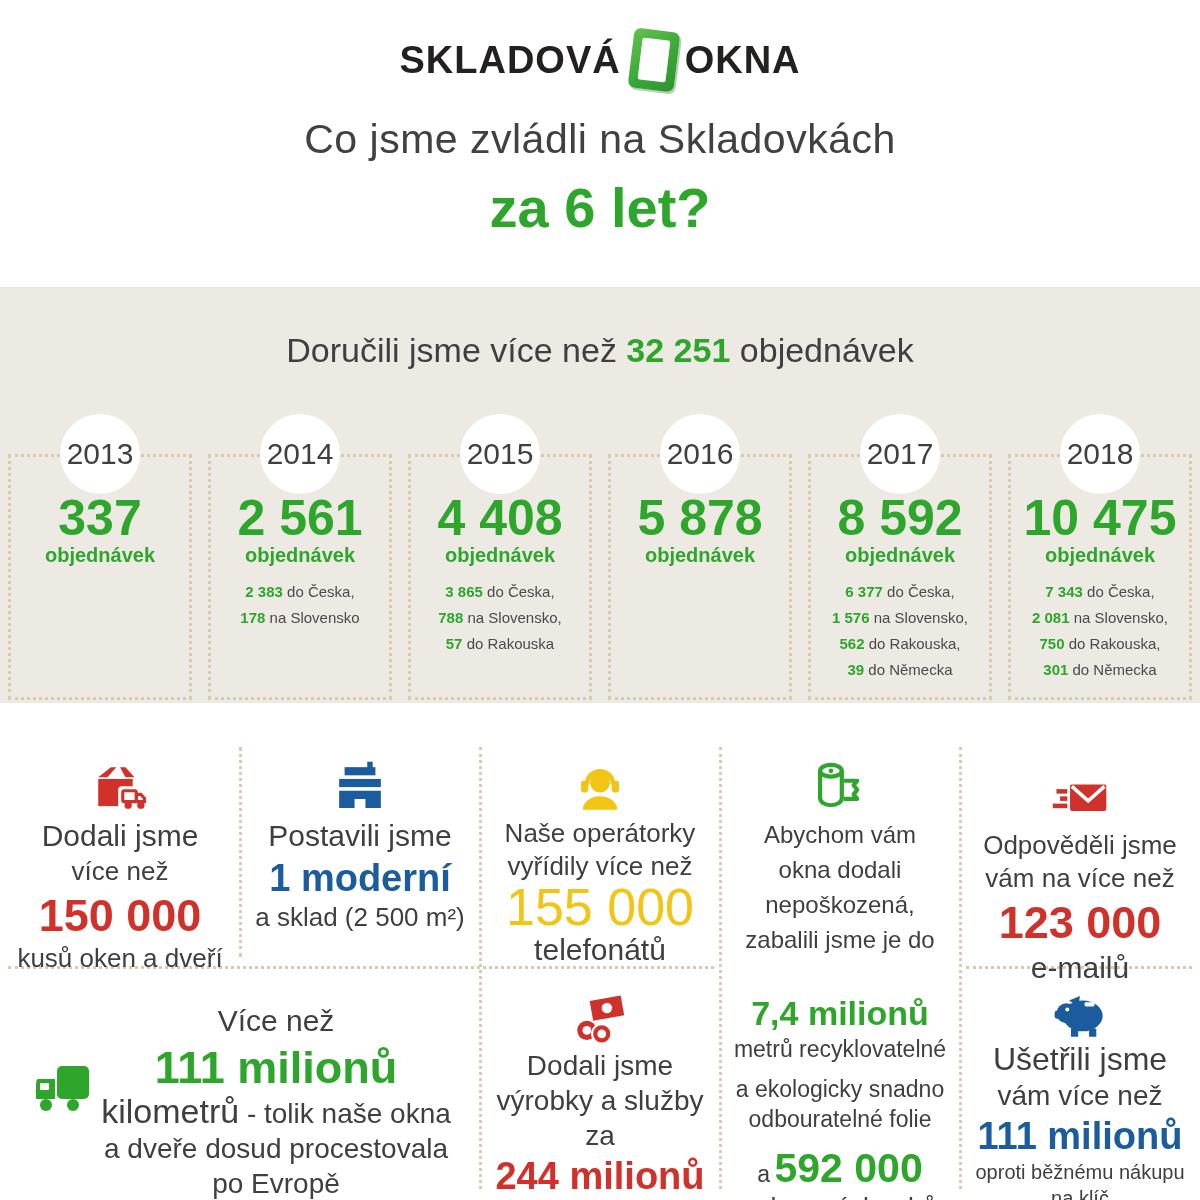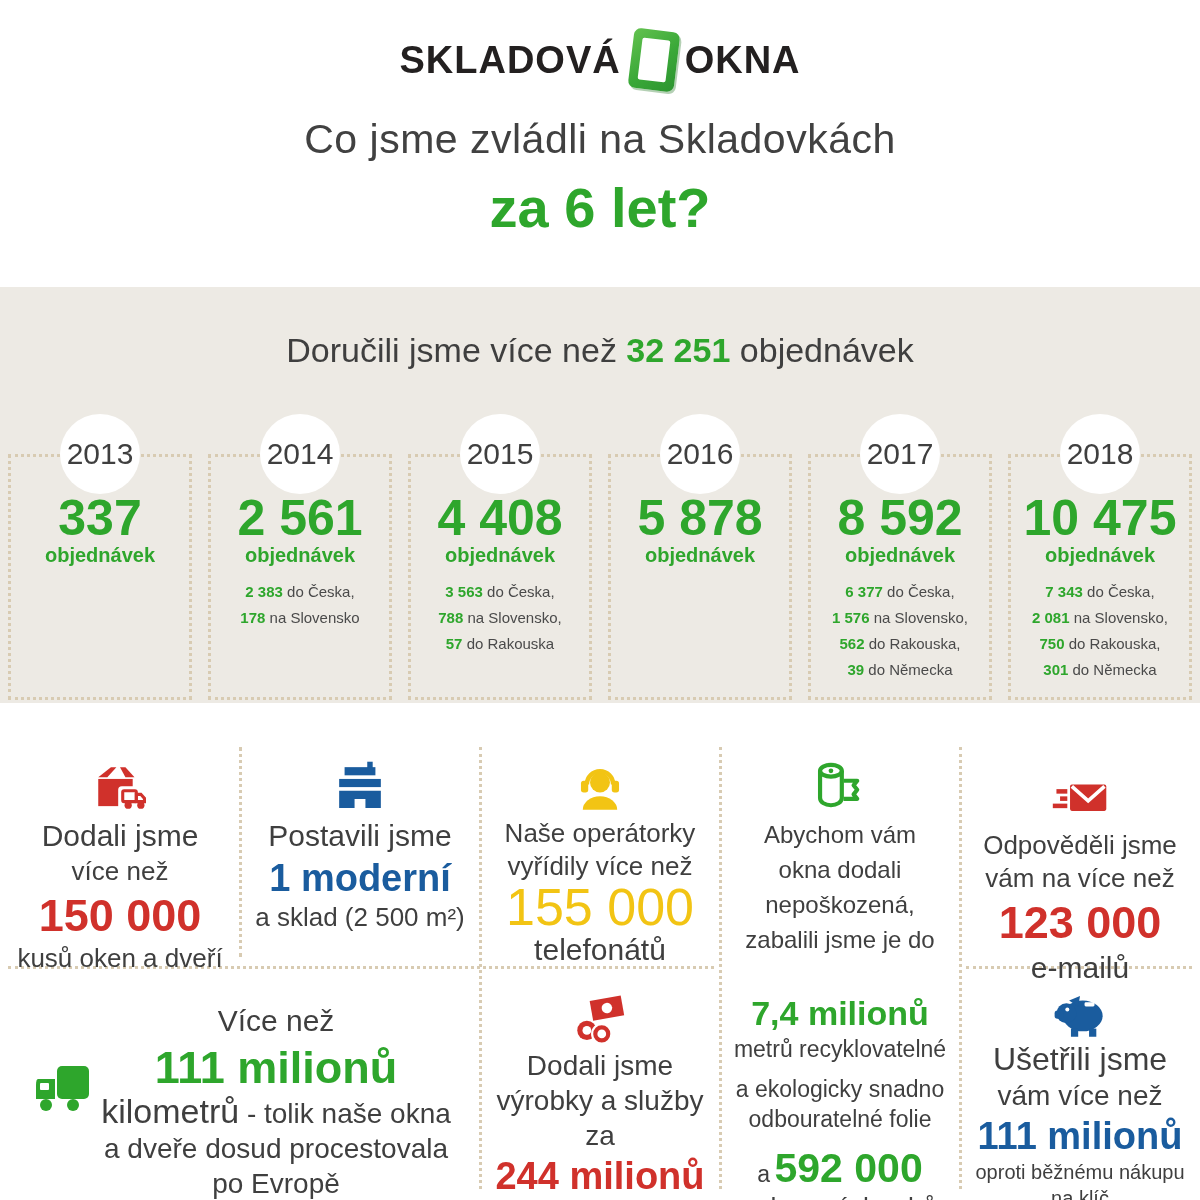--- a/index.html
+++ b/index.html
@@ -117,21 +117,21 @@
           <div><b>178</b><span> na Slovensko</span></div>
         </div>
       </div>
 
       <div class="col">
         <div class="box"></div>
         <div class="circle">2015</div>
         <div class="total">4 408</div>
         <div class="unit">objednávek</div>
         <div class="details">
-          <div><b>3 563</b><span> do Česka,</span></div>
+          <div><b>3 865</b><span> do Česka,</span></div>
           <div><b>788</b><span> na Slovensko,</span></div>
           <div><b>57</b><span> do Rakouska</span></div>
         </div>
       </div>
 
       <div class="col">
         <div class="box"></div>
         <div class="circle">2016</div>
         <div class="total">5 878</div>
         <div class="unit">objednávek</div>

